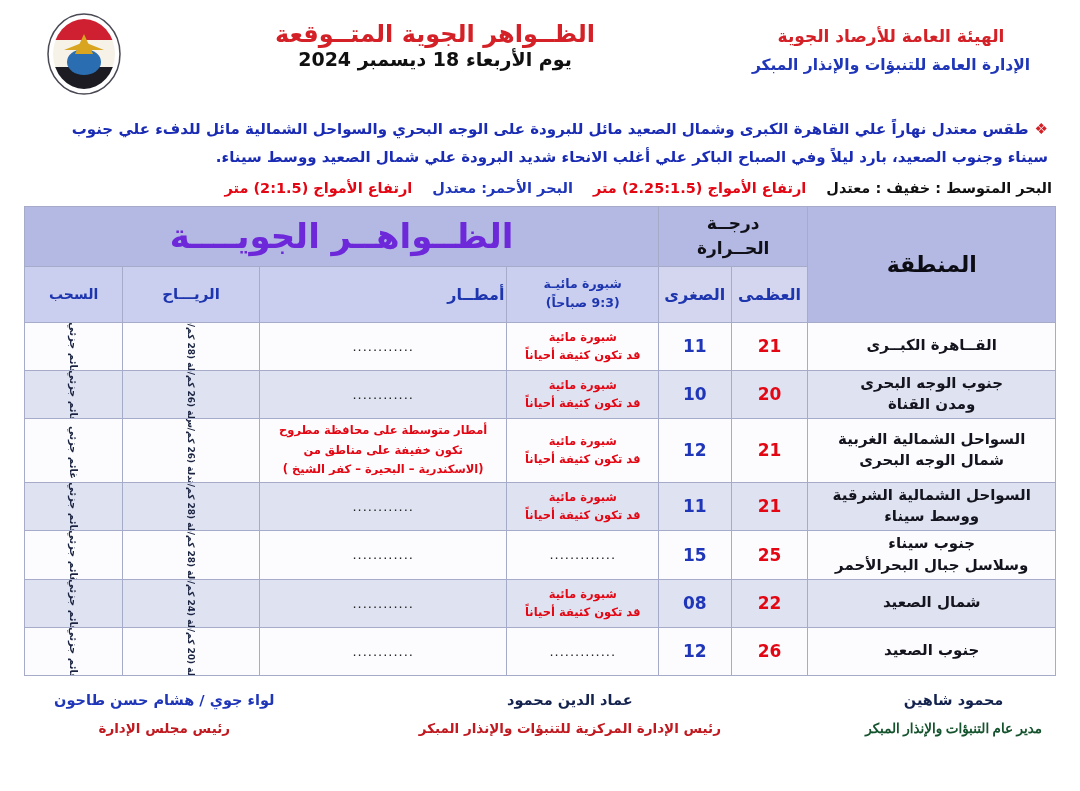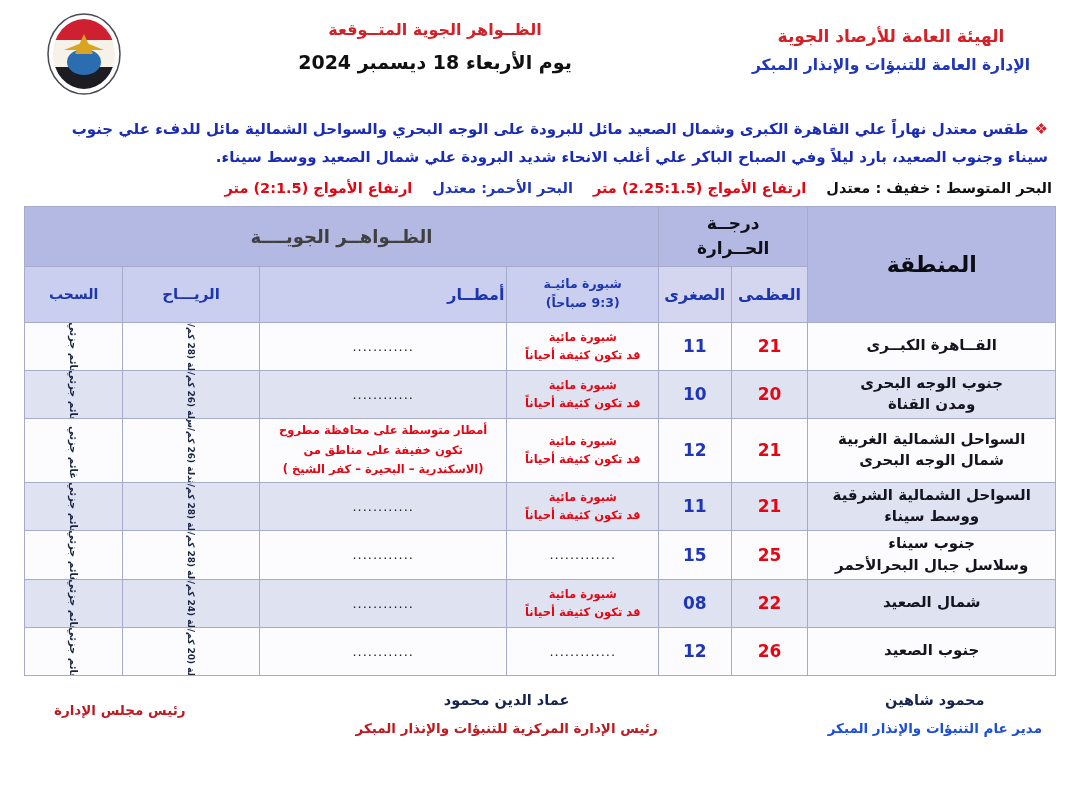--- a/index.html
+++ b/index.html
@@ -6,41 +6,41 @@
   html,body { width:1080px; height:791px; background:#ffffff; overflow:hidden; }
   body { font-family:"DejaVu Sans", sans-serif; direction:rtl; color:#111; }
   .page { width:1080px; height:791px; padding:8px 24px 6px 24px; background:#fff; }
 
   
   .letterhead { display:flex; align-items:flex-start; justify-content:space-between; height:102px; padding-top:4px; }
   .org { width:330px; text-align:center; padding-top:14px; }
   .org1 { color:#d42127; font-weight:bold; font-size:17px; margin-bottom:10px; }
   .org2 { color:#1f36b8; font-weight:bold; font-size:15.5px; }
   .titleblock { text-align:center; padding-top:8px; }
-  .doc-title { color:#d42127; font-weight:bold; font-size:16px; margin-bottom:12px; }
+  .doc-title { color:#d42127; font-weight:bold; font-size:24px; }
   .doc-date { color:#101010; font-weight:bold; font-size:19px; }
   .logo { width:120px; display:flex; justify-content:center; }
 
   
   .summary { margin-top:6px; padding:0 8px 0 18px; color:#1b2cb4; font-weight:bold; font-size:15px; line-height:1.85; text-align:right; }
   .summary .marker { color:#d42127; font-size:15px; margin-left:6px; }
 
   
   .sea { margin-top:8px; display:flex; gap:20px; font-weight:bold; font-size:14.5px; padding-right:4px; white-space:nowrap; }
   .sea-black { color:#101010; }
   .sea-red { color:#e30613; }
   .sea-blue { color:#1f36b8; }
 
   
   table.forecast { width:100%; border-collapse:collapse; table-layout:fixed; margin-top:10px; }
   .forecast th, .forecast td { border:1px solid #a6abc9; text-align:center; vertical-align:middle; padding:2px; }
   .forecast thead th { background:#b3b9e3; }
   th.region-h { font-size:22px; font-weight:bold; color:#0c0c14; }
   th.temp-h { font-size:17px; font-weight:bold; color:#101018; line-height:1.5; }
-  th.phen-h { font-size:18px; font-weight:bold; color:#404040; }
+  th.phen-h { font-size:34px; font-weight:bold; color:#6d28d9; }
   .forecast thead tr.sub th { background:#cacfef; color:#1d35ae; font-weight:bold; }
   th.sub-max, th.sub-min { font-size:16px; background:#d3d6ee !important;margin-top:20px; }
   th.sub-fog { font-size:12.5px; line-height:1.5; }
   th.sub-rain { font-size:16px;text-align:right; }
   th.sub-wind { font-size:15px; }
   th.sub-clouds { font-size:14px; }
   .forecast thead tr.grp th { height:60px; }
   .forecast thead tr.sub th { height:56px; }
 
   .forecast tbody tr { height:48px; background:#fcfcfe; }
@@ -57,21 +57,21 @@
   td.wind .rot { font-size:9px; }
   td.clouds .rot { font-size:10px; }
 
   
   .signatures { margin-top:16px; display:flex; justify-content:space-between; align-items:flex-start; padding:0 14px 0 30px; }
   .sig { text-align:center; }
   .sig .name { font-weight:bold; font-size:14.5px; margin-bottom:12px; }
   .sig .title { font-weight:bold; font-size:13.5px;margin-top:10px; }
   .name-navy { color:#14224e;text-align:center; }
   .name-blue { color:#1f36b8; }
-  .title-blue { color:#1d4ed8; }
+  .title-blue { color:#14532d;font-family:Liberation Serif, serif; }
   .title-red { color:#c01a20; }
 </style>
 </head>
 <body>
 
 <div class="page">
 
   <header class="letterhead">
     <div class="org">
       <div class="org1">الهيئة العامة للأرصاد الجوية</div>
@@ -220,17 +220,18 @@
   <footer class="signatures">
     <div class="sig">
       <div class="name name-navy">محمود شاهين</div>
       <div class="title title-blue">مدير عام التنبؤات والإنذار المبكر</div>
     </div>
     <div class="sig">
       <div class="name name-navy">عماد الدين محمود</div>
       <div class="title title-red">رئيس الإدارة المركزية للتنبؤات والإنذار المبكر</div>
     </div>
     <div class="sig">
+      <div class="name name-blue">لواء جوي / هشام حسن طاحون</div>
       <div class="title title-red">رئيس مجلس الإدارة</div>
     </div>
   </footer>
 
 </div>
 
 </body></html>

